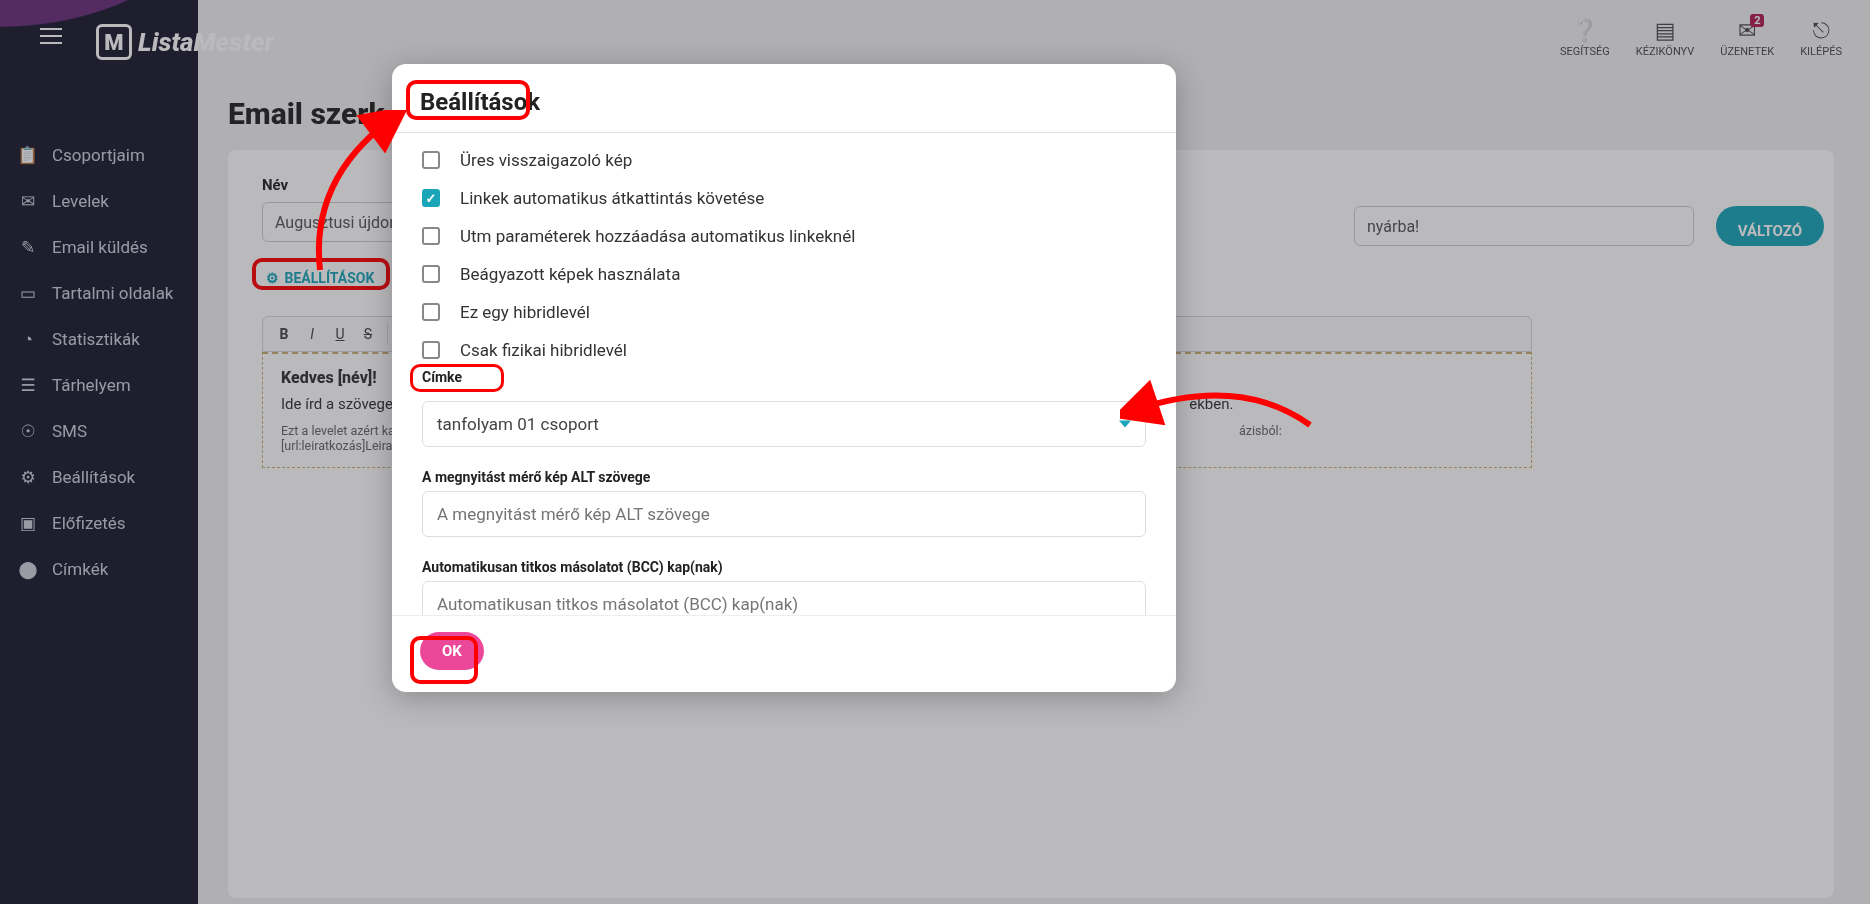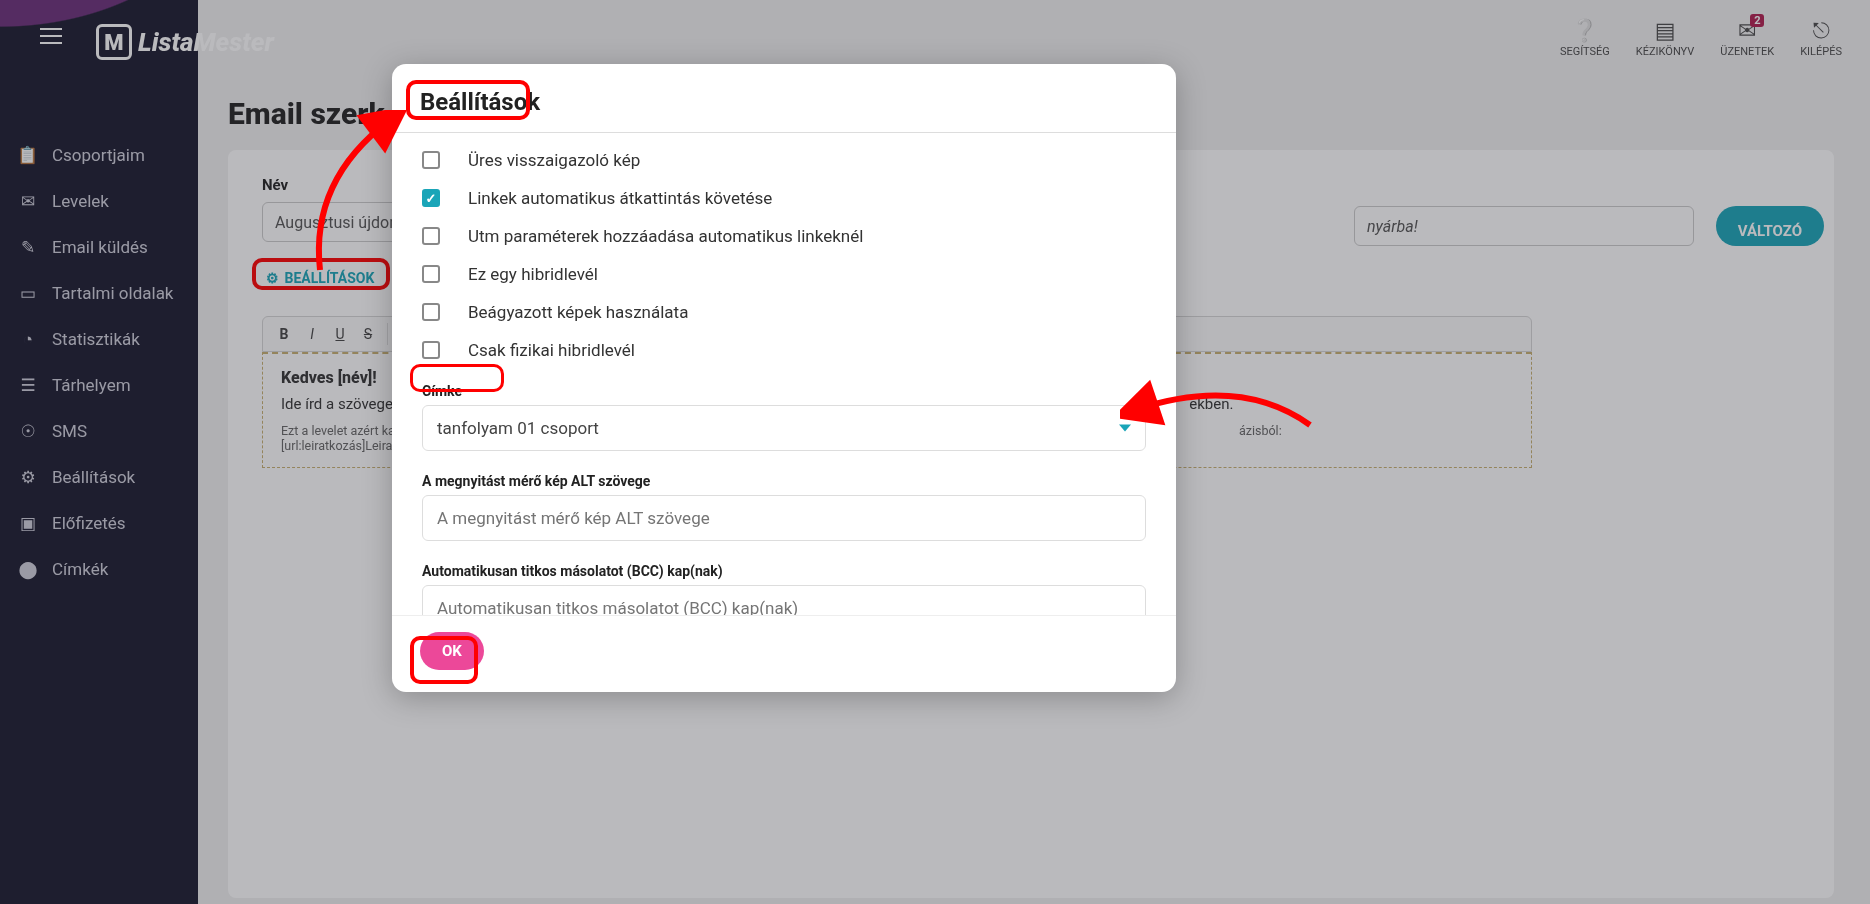--- a/index.html
+++ b/index.html
@@ -20,21 +20,21 @@
   
   .top-right { position: absolute; top: 18px; right: 28px; display: flex; gap: 26px; }
   .tr-item { display:flex; flex-direction:column; align-items:center; gap:2px; font-size:11px; color:#4a4a4a; cursor:pointer; }
   .tr-item .icon { font-size:22px; }
   .badge { position: relative; }
   .badge::after { content: attr(data-badge); position:absolute; top:-4px; right:-8px; background:#b11d4f; color:#fff; border-radius:3px; font-size:11px; padding:0 4px; font-weight:700;}
   .page-title { position:absolute; top:96px; left:228px; font-size:30px; font-weight:800; color:#222; }
   .panel { position:absolute; top:150px; left:228px; right:36px; bottom:6px; background:#fff; border-radius:8px; padding:26px 34px; }
   .label-nev { font-size:15px; font-weight:700; color:#222; }
   .input-nev { margin-top:8px; height:40px; border:1px solid #ccc; border-radius:6px; padding:0 12px; font-size:16px; width:560px; color:#555; }
-  .subject-input { position:absolute; top:56px; right:140px; width:340px; height:40px; border:1px solid #ccc; border-radius:6px; padding:0 12px; font-size:16px; color:#555;font-style:italic; }
+  .subject-input { position:absolute; top:56px; right:140px; width:340px; height:40px; border:1px solid #ccc; border-radius:6px; padding:0 12px; font-size:16px; color:#555; }
   .valtozo { position:absolute; top:56px; right:10px; height:40px; padding:16px 22px; background:#1aa5b8; color:#fff; border:none; border-radius:22px; font-weight:700; font-size:15px; cursor:pointer; }
   .beallitasok-btn { margin-top:26px; display:inline-flex; align-items:center; gap:6px; color:#1aa5b8; font-weight:700; font-size:14px; border:none; background:none; cursor:pointer; border-bottom:2px solid #1aa5b8; padding:2px 4px; }
   .annot-box1 { position:absolute; left:252px; top:258px; width:138px; height:32px; border:4px solid #ff0000; border-radius:10px; pointer-events:none; z-index:3;}
   .editor-toolbar { margin-top:26px; border:1px solid #d6d6d6; border-radius:6px 6px 0 0; width:100%; background:#fbfbfb; padding:6px 8px; display:flex; flex-wrap:wrap; gap:2px; row-gap:4px; max-width:1270px;}
   .tb-btn { width:26px; height:22px; display:flex; align-items:center; justify-content:center; font-size:14px; color:#444; cursor:pointer; border-radius:3px; }
   .tb-sep { width:1px; background:#ddd; margin:0 4px; }
   .editor-body { border:1px dashed #c8b070; border-top:2px dashed #c8b070; padding:14px 18px; font-size:16px; color:#333; width:100%; max-width:1270px; background:#fff;}
   .editor-body .greet { font-weight:800; margin-bottom:8px; }
   .editor-body .hint { margin-bottom:10px; font-size:15px;}
   .editor-body .footer { font-size:12.5px; color:#666; }
@@ -42,27 +42,27 @@
   
   .overlay { position:absolute; inset:0; background:rgba(40,40,50,0.32); z-index:20; }
 
   
   .modal { position:absolute; left:392px; top:64px; width:784px; height:628px; background:#fff; border-radius:14px; z-index:30; box-shadow:0 6px 30px rgba(0,0,0,0.25); display:flex; flex-direction:column;}
   .modal-header { padding:24px 28px 16px; font-size:24px; font-weight:700; color:#222; border-bottom:1px solid #ddd; }
   .annot-box-title { position:absolute; left:406px; top:80px; width:124px; height:40px; border:4px solid #ff0000; border-radius:10px; pointer-events:none; z-index:40;}
   .modal-body { flex:1; overflow-y:auto; padding:8px 30px 12px; position:relative;}
   .modal-body::-webkit-scrollbar { width:10px; }
   .modal-body::-webkit-scrollbar-thumb { background:#c4c4c4; border-radius:5px; }
-  .check-row { display:flex; align-items:center; gap:28px; padding:9px 0; font-size:17px; color:#333; }
+  .check-row { display:flex; align-items:center; gap:20px; padding:9px 0; font-size:17px; color:#333; }
   .checkbox { width:18px; height:18px; border:2px solid #888; border-radius:3px; display:flex; align-items:center; justify-content:center; }
   .checkbox.checked { background:#1aa5b8; border-color:#1aa5b8; }
   .checkbox.checked::after { content:"✓"; color:#fff; font-size:13px; font-weight:900; }
-  .section-label { font-size:14px; font-weight:700; margin-top:14px; color:#222; }
+  .section-label { font-size:14px; font-weight:700; color:#222; }
   .annot-box-cimke { position:absolute; left:410px; top:364px; width:94px; height:28px; border:3px solid #ff0000; border-radius:10px; pointer-events:none; z-index:40;}
-  .select-box { position:relative; margin-top:6px; border:1px solid #ddd; border-radius:6px; height:46px; display:flex; align-items:center; padding:17px 14px; font-size:17px; color:#444; cursor:pointer; background:#fff;}
+  .select-box { position:relative; margin-top:16px; border:1px solid #ddd; border-radius:6px; height:46px; display:flex; align-items:center; padding:17px 14px; font-size:17px; color:#444; cursor:pointer; background:#fff;}
   .select-box .caret { position:absolute; right:14px; top:50%; transform:translateY(-50%); width:0; height:0; border-left:6px solid transparent; border-right:6px solid transparent; border-top:7px solid #1aa5b8; }
   .text-input { margin-top:6px; border:1px solid #ddd; border-radius:6px; height:46px; padding:0 14px; font-size:17px; color:#999; width:100%; }
   .modal-footer { padding:16px 28px 22px; border-top:1px solid #eee; }
   .ok-btn { background:#ec4899; color:#fff; border:none; height:38px; padding:0 22px; border-radius:22px; font-weight:700; font-size:15px; cursor:pointer; }
   .annot-box-ok { position:absolute; left:410px; top:636px; width:68px; height:48px; border:4px solid #ff0000; border-radius:10px; pointer-events:none; z-index:40;}
 
   
   .arrow-svg { position:absolute; z-index:41; pointer-events:none; }
 </style>
 </head>
@@ -212,25 +212,25 @@
     <div class="check-row">
         <span class="checkbox checked"></span>
         <span>Linkek automatikus átkattintás követése</span>
       </div>
     <div class="check-row">
         <span class="checkbox"></span>
         <span>Utm paraméterek hozzáadása automatikus linkeknél</span>
       </div>
     <div class="check-row">
         <span class="checkbox"></span>
+        <span>Beágyazott képek használata</span>
+      </div>
+    <div class="check-row">
+        <span class="checkbox"></span>
         <span>Ez egy hibridlevél</span>
-      </div>
-    <div class="check-row">
-        <span class="checkbox"></span>
-        <span>Beágyazott képek használata</span>
       </div>
     <div class="check-row">
         <span class="checkbox"></span>
         <span>Csak fizikai hibridlevél</span>
       </div>
 
     <div class="section-label">Címke</div>
     <div class="select-box">
       <span>tanfolyam 01 csoport</span>
       <span class="caret"></span>

